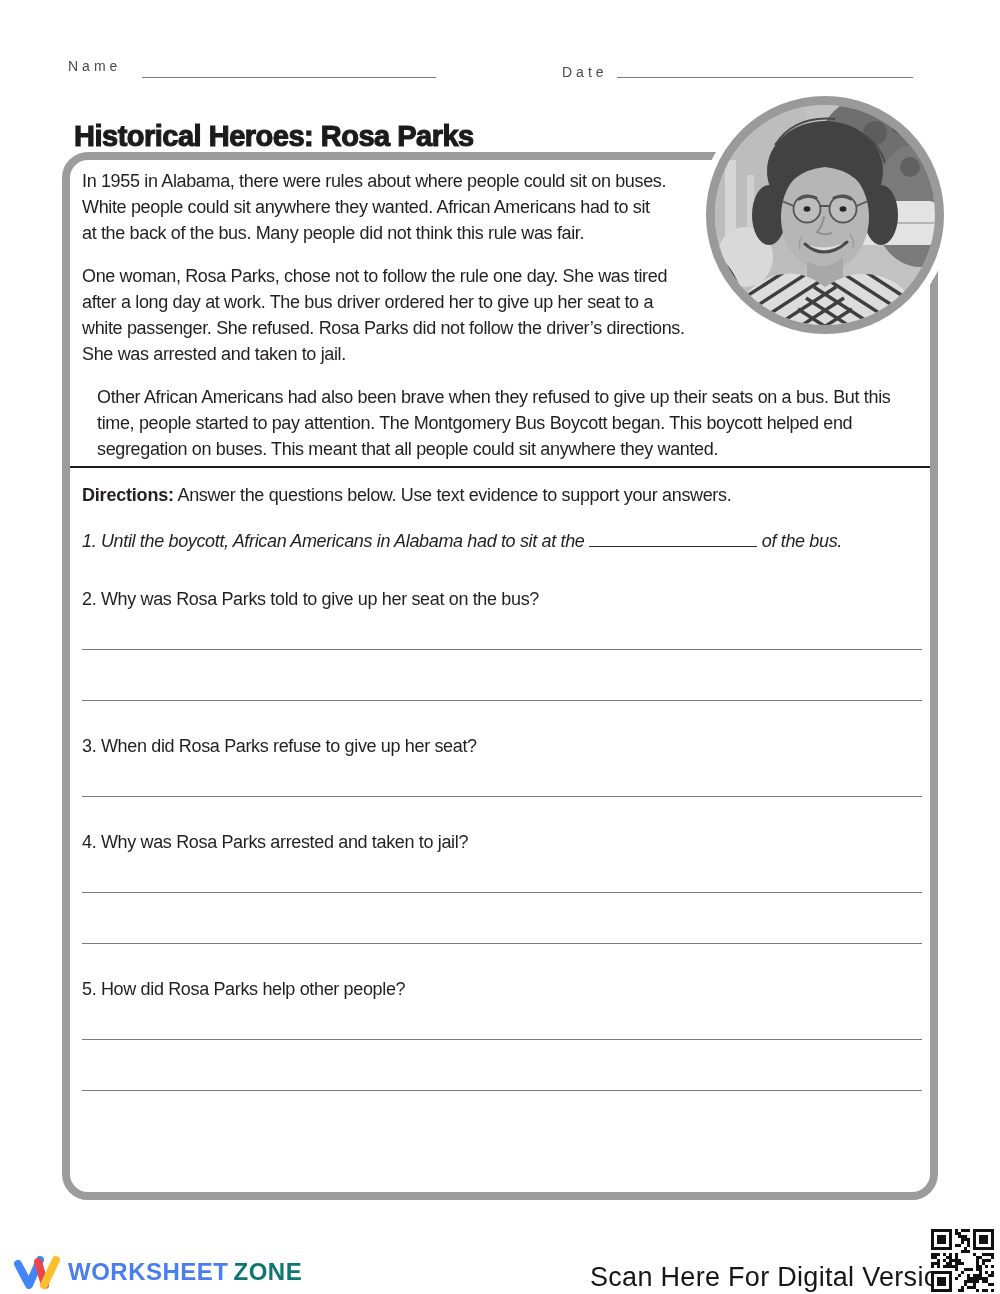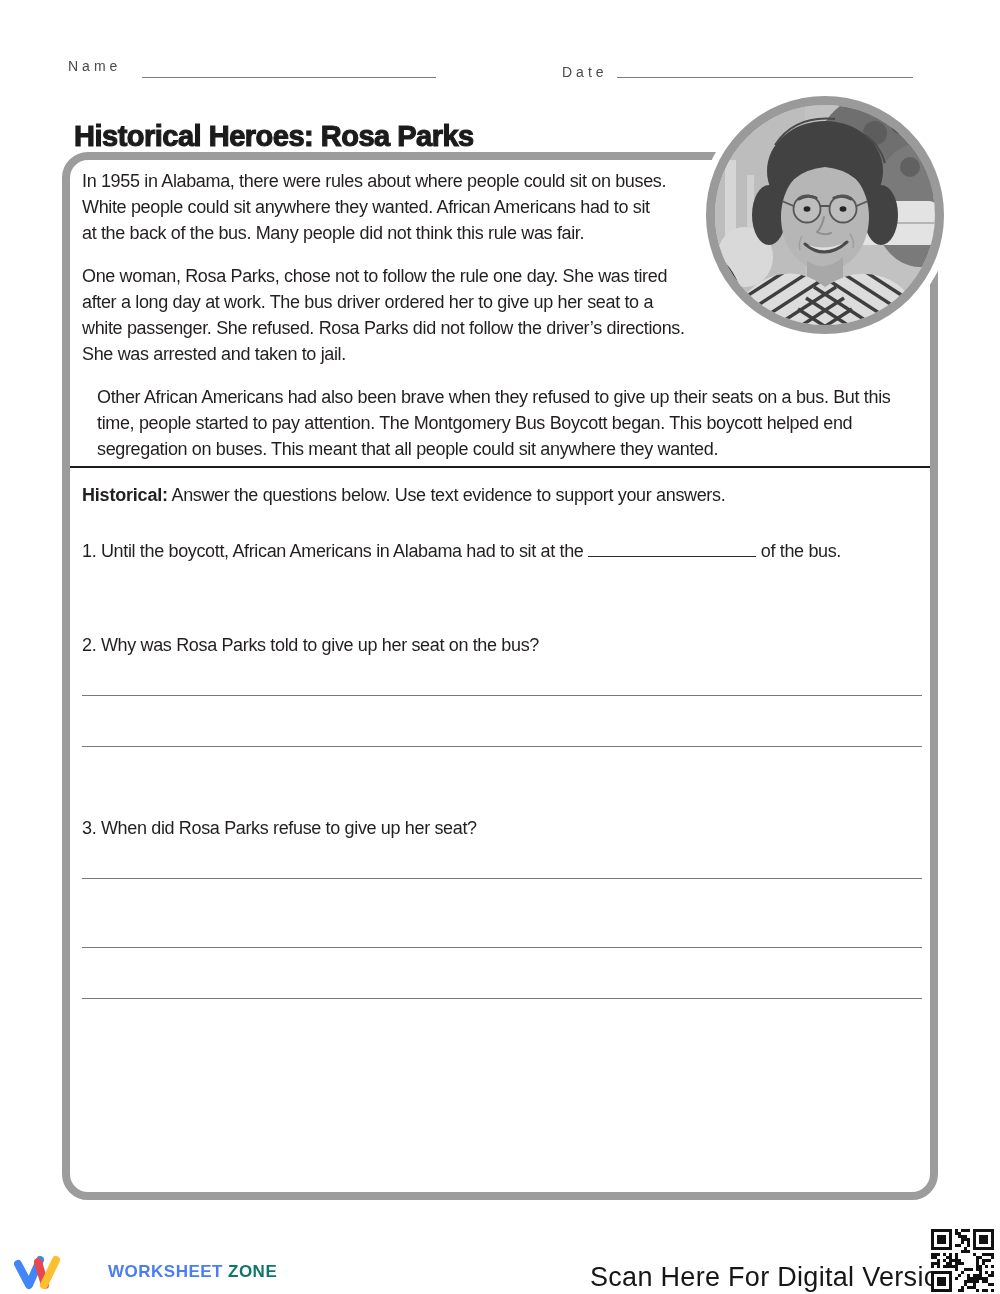--- a/index.html
+++ b/index.html
@@ -19,35 +19,35 @@
   .sheet-box{position:absolute;left:62px;top:152px;width:876px;height:1048px;box-sizing:border-box;border:8px solid #9c9c9c;border-radius:26px;background:#fff;}
   .box-content{padding:8px 8px 18px 12px;font-size:18px;line-height:26px;letter-spacing:-0.35px;}
   .box-content p{margin:0 0 17px 0;white-space:pre-line;}
   .box-content p.last{margin-bottom:0;margin-left:15px;}
 
   .divider{margin:4px -8px 0 -12px;border-top:2.4px solid #1c1c1c;height:0;}
 
   .directions{margin-top:14px;}
   .directions b{letter-spacing:-0.2px;}
 
-  .question{margin-top:68px;}
-  .question.first{margin-top:30px;}
+  .question{margin-top:32px;}
+  .question.first{margin-top:20px;font-style:italic;}
   .question.first .q-text{white-space:nowrap;}
   .inline-blank{display:inline-block;width:168px;border-bottom:1.9px solid #2c2c2c;height:14px;vertical-align:baseline;}
   .q-lines .answer-line{height:0;border-top:1.7px solid #787878;margin-top:50px;}
   .q-lines .answer-line:first-child{margin-top:37px;}
 
   
   .photo{position:absolute;left:706px;top:96px;width:220px;height:220px;border-radius:50%;border:9px solid #9a9a9a;box-shadow:0 0 0 7px #ffffff;overflow:hidden;background:#c4c4c4;z-index:5;}
   .photo svg{display:block;}
 
   
   .logo{position:absolute;left:14px;top:1252px;display:flex;align-items:center;}
   .logo-mark{width:46px;height:40px;margin-right:8px;}
-  .brand{font-weight:bold;font-size:17px;letter-spacing:0.5px;display:flex;margin-left:40px;}
+  .brand{font-weight:bold;font-size:24px;letter-spacing:0.5px;display:flex;}
   .brand .w1{color:#4a7df0;}
   .brand .w2{color:#0f766e;margin-left:5px;}
 
   .scan-text{position:absolute;left:590px;top:1262px;font-size:27px;color:#161616;letter-spacing:0.3px;}
   .qr{position:absolute;left:931px;top:1229px;width:63px;height:63px;background:#fff;}
 </style>
 </head>
 <body>
 
 <div class="hdr-label" id="name-label">Name</div>
@@ -66,41 +66,49 @@
 after a long day at work. The bus driver ordered her to give up her seat to a
 white passenger. She refused. Rosa Parks did not follow the driver’s directions.
 She was arrested and taken to jail.</p>
     <p class="last">Other African Americans had also been brave when they refused to give up their seats on a bus. But this
 time, people started to pay attention. The Montgomery Bus Boycott began. This boycott helped end
 segregation on buses. This meant that all people could sit anywhere they wanted.</p>
 
     <div class="divider"></div>
 
     <div class="directions">
-      <b>Historical:</b><span> Answer the questions below. Use text evidence to support your answers.</span>
+      <b>Directions:</b><span> Answer the questions below. Use text evidence to support your answers.</span>
     </div>
 
     <div id="questions">
         <div class="question first">
           <div class="q-text"><span>1. Until the boycott, African Americans in Alabama had to sit at the </span><span class="inline-blank"></span><span> of the bus.</span></div>
         </div>
         <div class="question">
           <div class="q-text">2. Why was Rosa Parks told to give up her seat on the bus?</div>
           <div class="q-lines">
             <div class="answer-line"></div>
             <div class="answer-line"></div>
           </div>
         </div>
         <div class="question">
           <div class="q-text">3. When did Rosa Parks refuse to give up her seat?</div>
           <div class="q-lines">
             <div class="answer-line"></div>
           </div>
         </div>
         <div class="question">
+          <div class="q-text">4. Why was Rosa Parks arrested and taken to jail?</div>
+          <div class="q-lines">
+            <div class="answer-line"></div>
+            <div class="answer-line"></div>
+          </div>
+        </div>
+        <div class="question">
+          <div class="q-text">5. How did Rosa Parks help other people?</div>
           <div class="q-lines">
             <div class="answer-line"></div>
             <div class="answer-line"></div>
           </div>
         </div>
       </div>
   </div>
 </div>
 
 <div class="photo">

